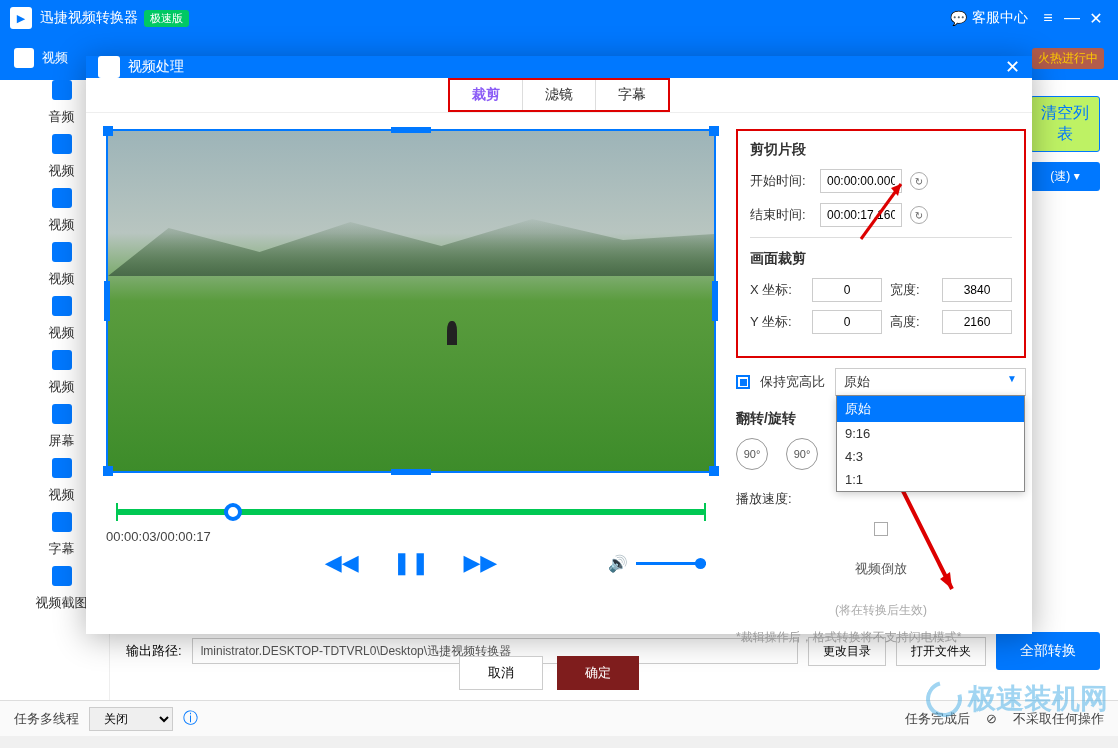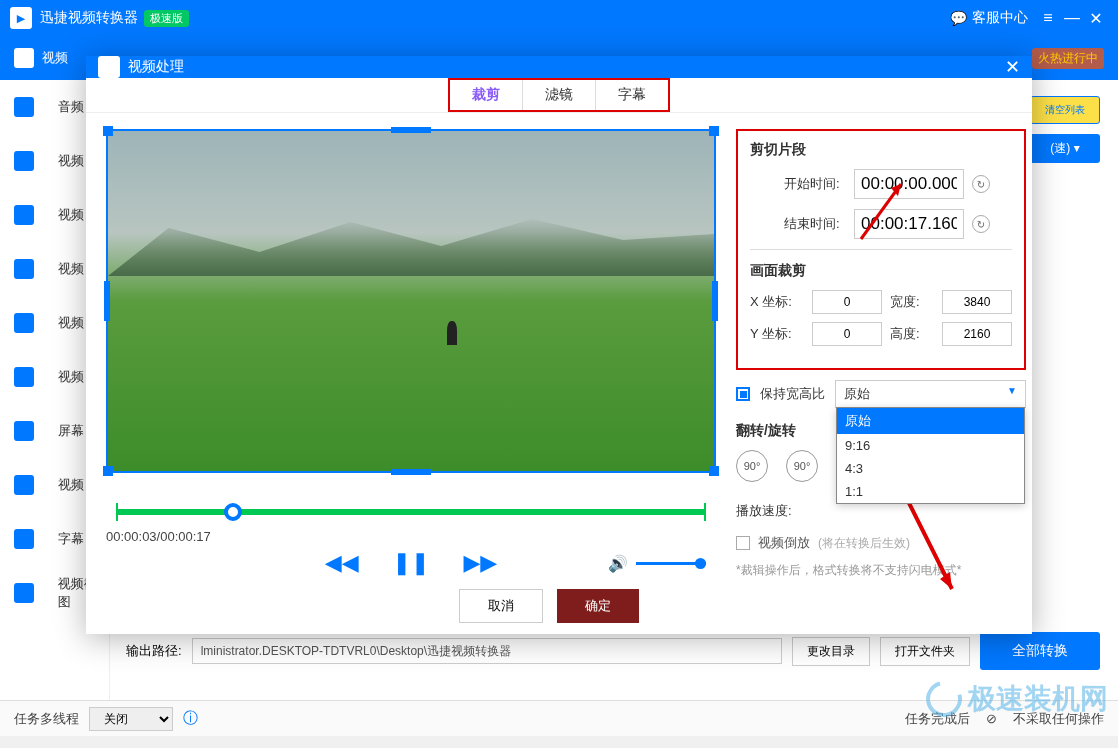--- a/index.html
+++ b/index.html
@@ -10,32 +10,32 @@
 .titlebar .badge { background: #00c864; padding: 1px 6px; border-radius: 3px; font-size: 11px; margin-left: 6px; }
 .titlebar .spacer { flex: 1; }
 .titlebar .r-item { margin: 0 8px; cursor: pointer; display: flex; align-items: center; gap: 4px; }
 .titlebar .win-btn { width: 24px; text-align: center; cursor: pointer; font-size: 16px; }
 
 .toolbar { height: 44px; background: #0078ff; display: flex; align-items: center; padding: 0 14px; color: #fff; font-size: 13px; }
 .toolbar .hot { margin-left: auto; color: #ffcc00; background: rgba(255,80,0,0.7); padding: 2px 6px; border-radius: 3px; font-size: 12px; }
 
 .main { display: flex; height: 620px; background: #fff; }
 .sidebar { width: 110px; background: #fff; border-right: 1px solid #eee; }
-.sidebar .item { height: 54px; display: flex; align-items: center; padding-left: 14px; font-size: 13px; color: #333; cursor: pointer; gap: 24px; }
+.sidebar .item { height: 54px; display: flex; align-items: center; padding-left: 14px; font-size: 13px; color: #333; cursor: pointer; gap: 8px; flex-direction: column; }
 .sidebar .item .ic { width: 20px; height: 20px; background: #0078ff; border-radius: 3px; }
 
 .content { flex: 1; position: relative; padding: 16px; }
 .right-col { position: absolute; right: 18px; top: 16px; width: 70px; display: flex; flex-direction: column; gap: 10px; }
 .btn-blue-sm { background: #0078ff; color: #fff; border: none; padding: 6px 4px; border-radius: 3px; font-size: 12px; cursor: pointer; }
-.btn-outline-sm { border: 1px solid #0078ff; color: #0078ff; background: #fde047; padding: 6px 4px; border-radius: 3px; font-size: 10px; cursor: pointer; }
+.btn-outline-sm { border: 1px solid #0078ff; color: #0078ff; background: #bef264; padding: 6px 4px; border-radius: 3px; font-size: 16px; cursor: pointer; }
 
 .bottom-row { position: absolute; bottom: 78px; left: 126px; right: 18px; display: flex; align-items: center; gap: 10px; font-size: 13px; }
 .bottom-row .path-input { flex: 1; border: 1px solid #ccc; padding: 5px 8px; font-size: 12px; color: #555; }
 .bottom-row .btn-g { border: 1px solid #ccc; background: #fff; padding: 5px 14px; font-size: 12px; cursor: pointer; }
-.bottom-row .btn-convert { background: #0078ff; color: #fff; border: none; padding: 10px 32px; font-size: 14px; cursor: pointer; border-radius: 3px; margin-left: auto; }
+.bottom-row .btn-convert { background: #0078ff; color: #fff; border: none; padding: 10px 24px; font-size: 14px; cursor: pointer; border-radius: 3px; margin-left: auto; }
 
 .statusbar { height: 36px; border-top: 1px solid #ddd; background: #fafafa; display: flex; align-items: center; padding: 0 14px; font-size: 13px; color: #444; gap: 10px; }
 .statusbar select { border: 1px solid #ccc; padding: 3px 28px 3px 10px; font-size: 12px; }
 .statusbar .info-ic { color: #0078ff; font-size: 15px; }
 .statusbar .r { margin-left: auto; display: flex; gap: 16px; align-items: center; }
 
 
 .modal { position: absolute; left: 86px; top: 56px; width: 946px; height: 578px; background: #fff; box-shadow: 0 4px 30px rgba(0,0,0,0.3); display: flex; flex-direction: column; }
 .modal-header { height: 38px; background: #0078ff; color: #fff; display: flex; align-items: center; padding: 0 12px; font-size: 14px; }
 .modal-header .logo { width: 22px; height: 22px; background: #fff; border-radius: 3px; margin-right: 8px; }
@@ -71,44 +71,44 @@
 
 .controls { display: flex; align-items: center; justify-content: center; gap: 34px; margin-top: 6px; position: relative; }
 .controls .ctrl { color: #0078ff; font-size: 22px; cursor: pointer; }
 .controls .vol { position: absolute; right: 10px; display: flex; align-items: center; gap: 8px; }
 .controls .vol-track { width: 70px; height: 3px; background: #0078ff; position: relative; }
 .controls .vol-thumb { position: absolute; right: 0; top: -4px; width: 11px; height: 11px; border-radius: 50%; background: #0078ff; }
 
 .settings-col { flex: 1; font-size: 13px; color: #333; position: relative; }
 .section-box { border: 2px solid #d00; padding: 10px 12px 14px 12px; margin-bottom: 10px; }
 .sec-title { font-weight: bold; margin-bottom: 10px; font-size: 14px; }
-.frow { display: flex; align-items: center; gap: 8px; margin-bottom: 10px; margin-left: 34px; }
+.frow { display: flex; align-items: center; gap: 8px; margin-bottom: 10px; }
 .frow label { width: 62px; }
-.frow input[type=text] { border: 1px solid #ccc; padding: 4px 6px; width: 110px; text-align: center; font-size: 17px; }
+.frow input[type=text] { border: 1px solid #ccc; padding: 4px 6px; width: 82px; text-align: center; font-size: 12px; }
 .frow .time-ic { width: 18px; height: 18px; border: 1px solid #aaa; border-radius: 50%; display: flex; align-items: center; justify-content: center; font-size: 10px; cursor: pointer; color: #666; }
 .frow2 { display: grid; grid-template-columns: 54px 70px 44px 70px; gap: 8px; align-items: center; margin-bottom: 8px; }
 .frow2 input { border: 1px solid #ccc; padding: 4px; text-align: center; font-size: 12px; width: 100%; }
 .divider { border-top: 1px solid #ddd; margin: 8px 0 12px 0; }
 
 .aspect-row { display: flex; align-items: center; gap: 10px; }
 .aspect-row .chk { width: 14px; height: 14px; border: 2px solid #0078ff; display: inline-flex; align-items: center; justify-content: center; }
 .aspect-row .chk .inner { width: 7px; height: 7px; background: #0078ff; }
 .aspect-select { flex: 1; border: 1px solid #ccc; padding: 4px 8px; display: flex; justify-content: space-between; cursor: pointer; position: relative; }
 .aspect-select .arrow { color: #0078ff; font-size: 10px; }
 .dropdown { position: absolute; left: 0; right: 0; top: 100%; background: #fff; border: 1px solid #888; box-shadow: 0 2px 8px rgba(0,0,0,0.2); z-index: 10; }
 .dropdown .opt { padding: 4px 8px; cursor: pointer; font-size: 13px; }
 .dropdown .opt.sel { background: #0078ff; color: #fff; }
 
 .flip-row { margin-top: 14px; }
 .rot-icons { display: flex; gap: 18px; margin-top: 8px; }
 .rot-ic { width: 32px; height: 32px; border: 1px solid #999; border-radius: 50%; display: flex; align-items: center; justify-content: center; font-size: 11px; cursor: pointer; color: #555; }
 
 .speed-row { margin-top: 20px; display: flex; align-items: center; gap: 10px; }
 
-.reverse-row { margin-top: 14px; display: flex; align-items: center; gap: 8px; color: #555; }
+.reverse-row { margin-top: 14px; display: flex; align-items: center; gap: 24px; color: #555; flex-direction: column; }
 .reverse-row .chk2 { width: 14px; height: 14px; border: 1px solid #aaa; }
 .reverse-row .hint { color: #aaa; font-size: 12px; }
 
 .note { color: #999; font-size: 12px; margin-top: 10px; }
 
 .modal-footer { display: flex; justify-content: center; gap: 14px; padding: 0 20px 18px 0; }
 .modal-footer .btn-cancel { border: 1px solid #ccc; background: #fff; padding: 7px 28px; cursor: pointer; font-size: 13px; }
 .modal-footer .btn-ok { background: #7f1d1d; color: #fff; border: none; padding: 7px 28px; cursor: pointer; font-size: 13px; }
 
 .red-arrow { position: absolute; pointer-events: none; }

